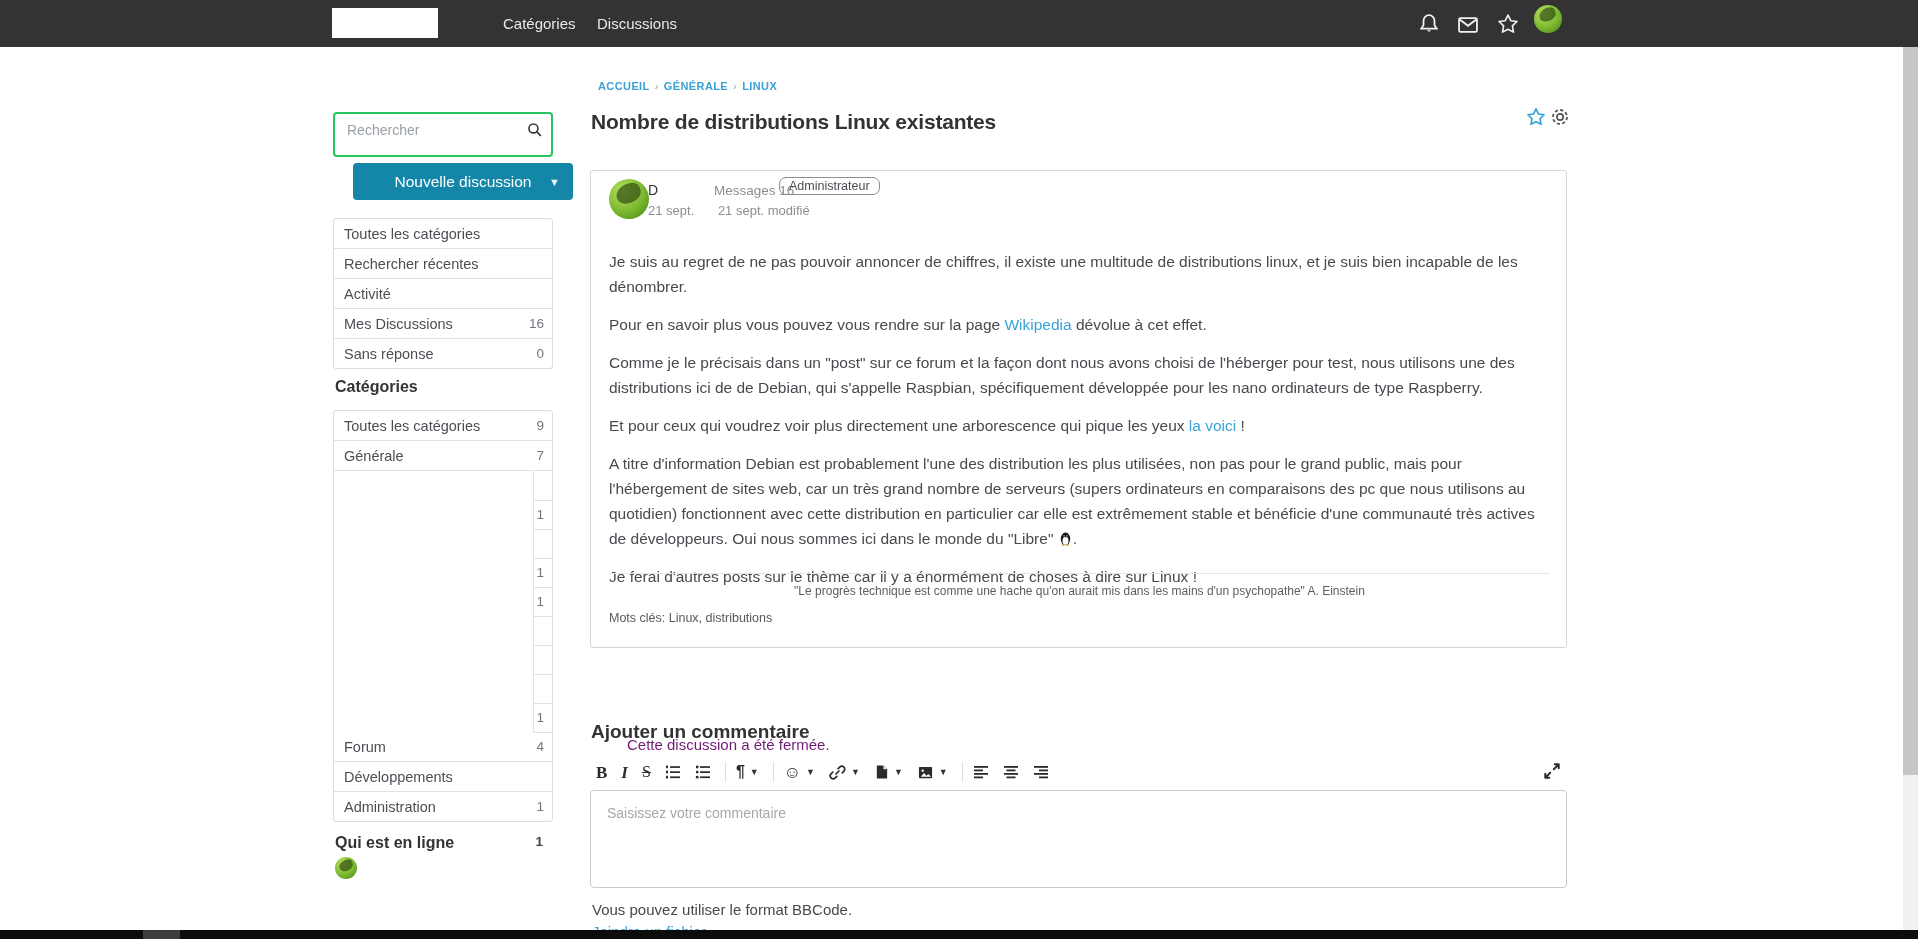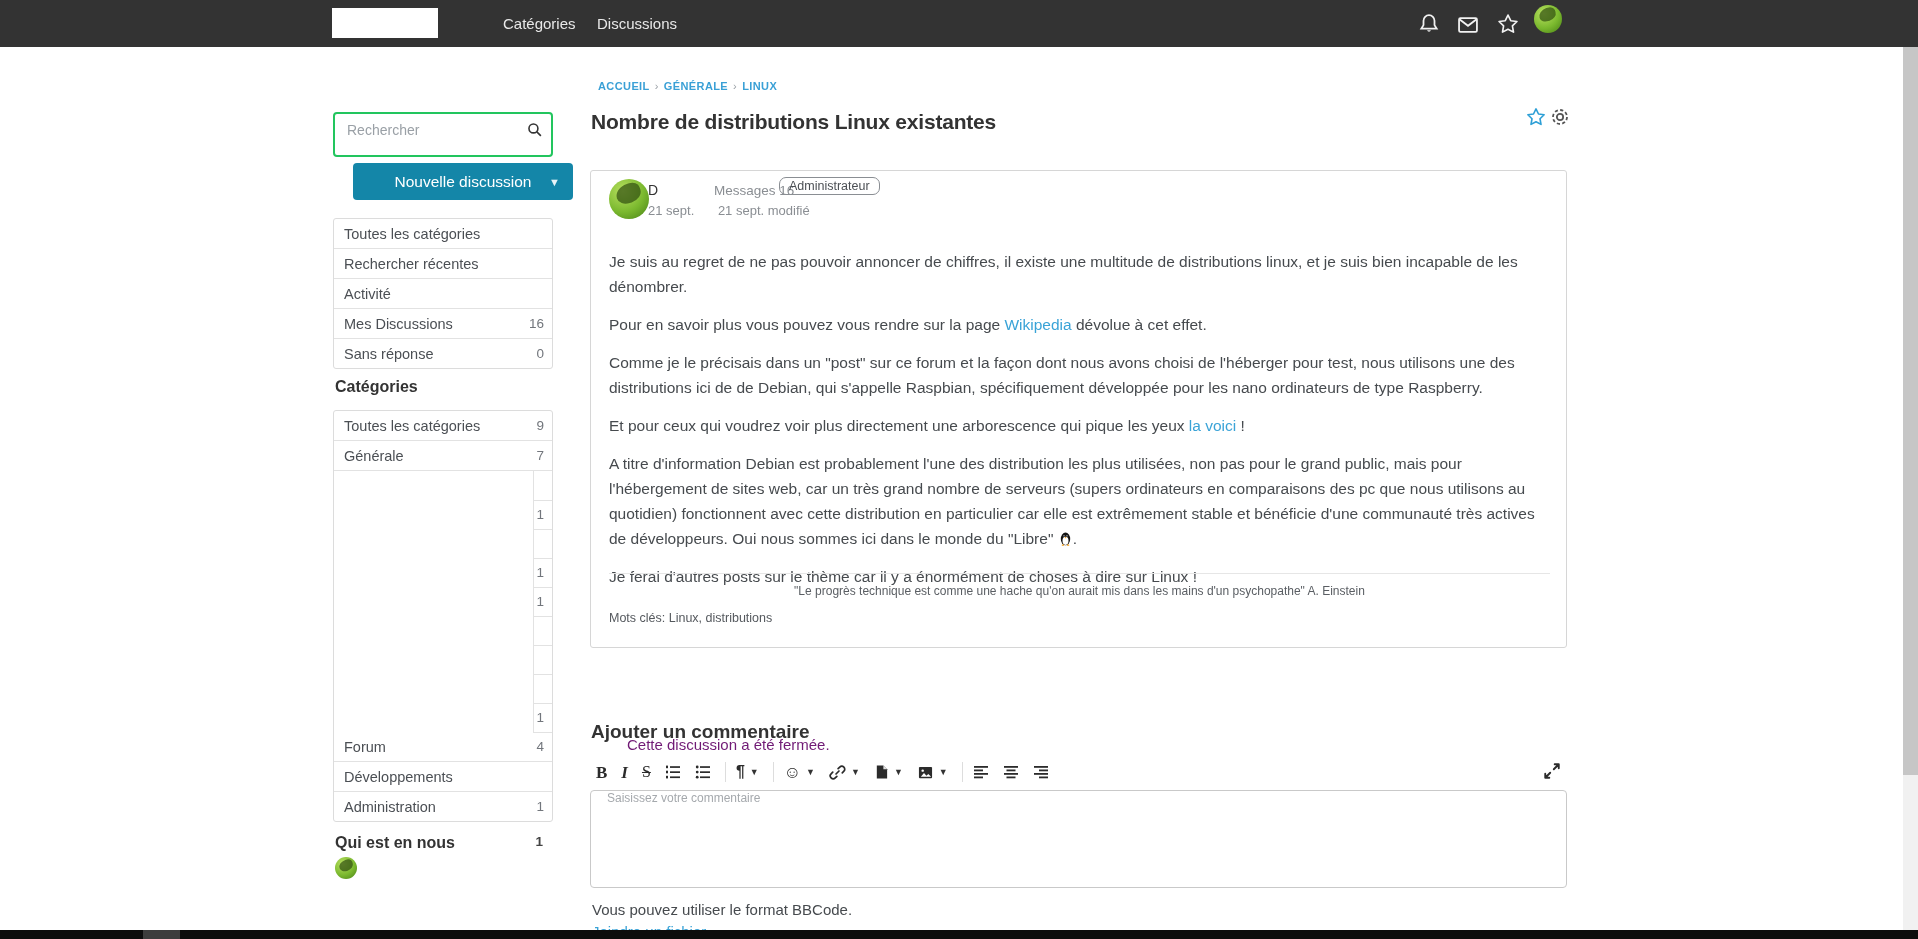--- a/index.html
+++ b/index.html
@@ -85,21 +85,21 @@
   .tbtn .caret{font-size:9px;margin-left:5px;color:#333;}
   .tdiv{width:1px;height:20px;background:#ddd;margin:0 10px 0 0;}
   .txt-ic{font-family:"Liberation Serif","DejaVu Serif",serif;font-size:17px;font-weight:700;line-height:1;}
   .txt-ic.i{font-style:italic;}
   .txt-ic.st{font-weight:400;font-size:16px;text-decoration:line-through;}
   .txt-ic.pl{font-family:"Liberation Sans",sans-serif;font-size:16px;}
   .txt-ic.em{font-weight:400;font-size:17px;}
   #expand-btn{position:absolute;left:1543px;top:762px;width:18px;height:18px;color:#2b2b2b;cursor:pointer;}
 
   #comment-input{position:absolute;left:590px;top:790px;width:977px;height:98px;border:1px solid #c9c9c9;border-radius:4px;
-       box-sizing:border-box;resize:none;padding:0 16px;font-size:12px;color:#444;font-family:inherit;outline:none;}
+       box-sizing:border-box;resize:none;padding:14px 16px;font-size:14px;color:#444;font-family:inherit;outline:none;}
   #comment-input::placeholder{color:#a5a9ad;}
   #bbcode-note{position:absolute;left:592px;top:901px;font-size:15px;color:#464a4e;}
   #attach-link{position:absolute;left:592px;top:923px;font-size:15px;color:#3aa3d7;text-decoration:underline;cursor:pointer;}
   svg{display:block;}
 </style>
 </head>
 <body>
 
 <div id="header">
   <div id="logo"></div>
@@ -218,21 +218,21 @@
       <span class="clabel">Développements</span>
       <span class="ccount"></span>
     </div>
     <div class="cat-row bt">
       <span class="clabel">Administration</span>
       <span class="ccount">1</span>
     </div>
   </div>
 
 <div id="online-heading">
-  <span>Qui est en nous</span>
+  <span>Qui est en ligne</span>
   <span class="ocount">1</span>
 </div>
 <div id="online-avatar" class="avatar"></div>
 
 <div id="breadcrumb">
   <span class="crumb">ACCUEIL</span><span class="sep">›</span><span class="crumb">GÉNÉRALE</span><span class="sep">›</span><span class="crumb">LINUX</span>
 </div>
 
 <h1 id="page-title">Nombre de distributions Linux existantes</h1>
 

